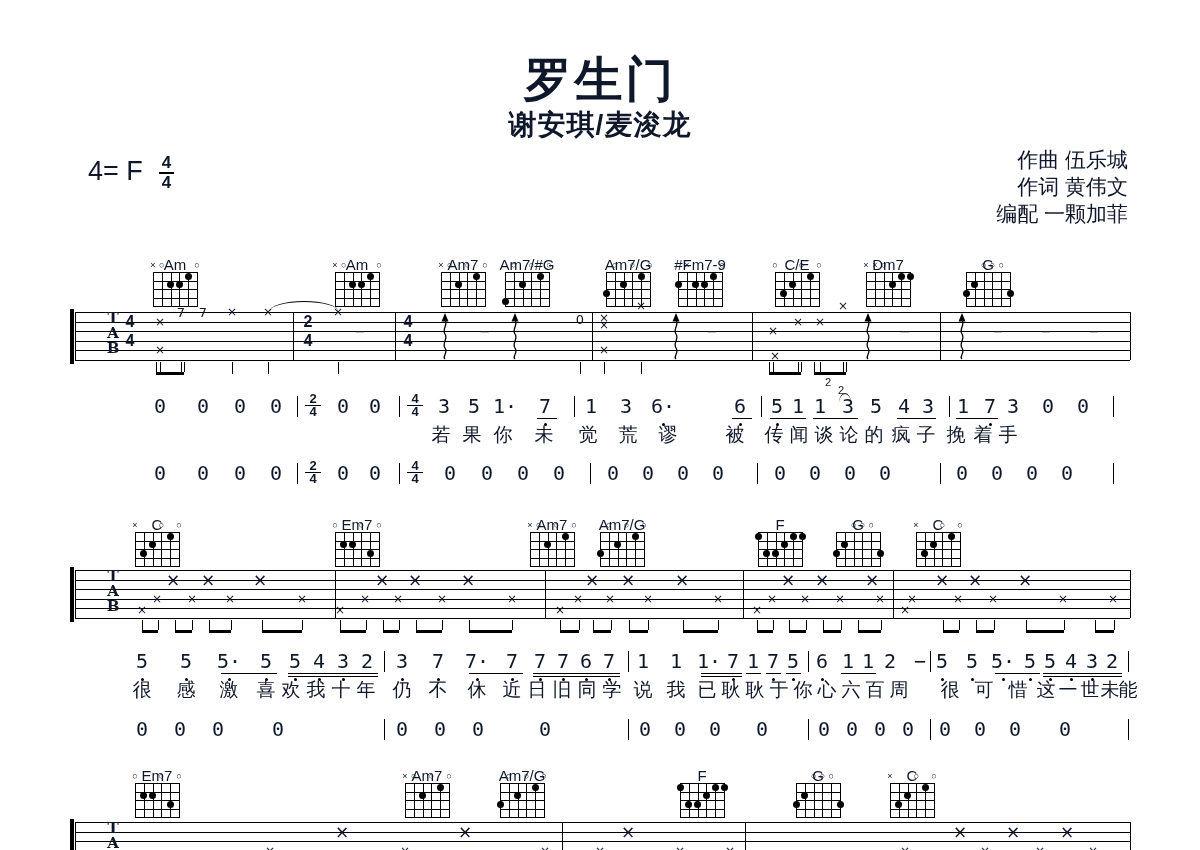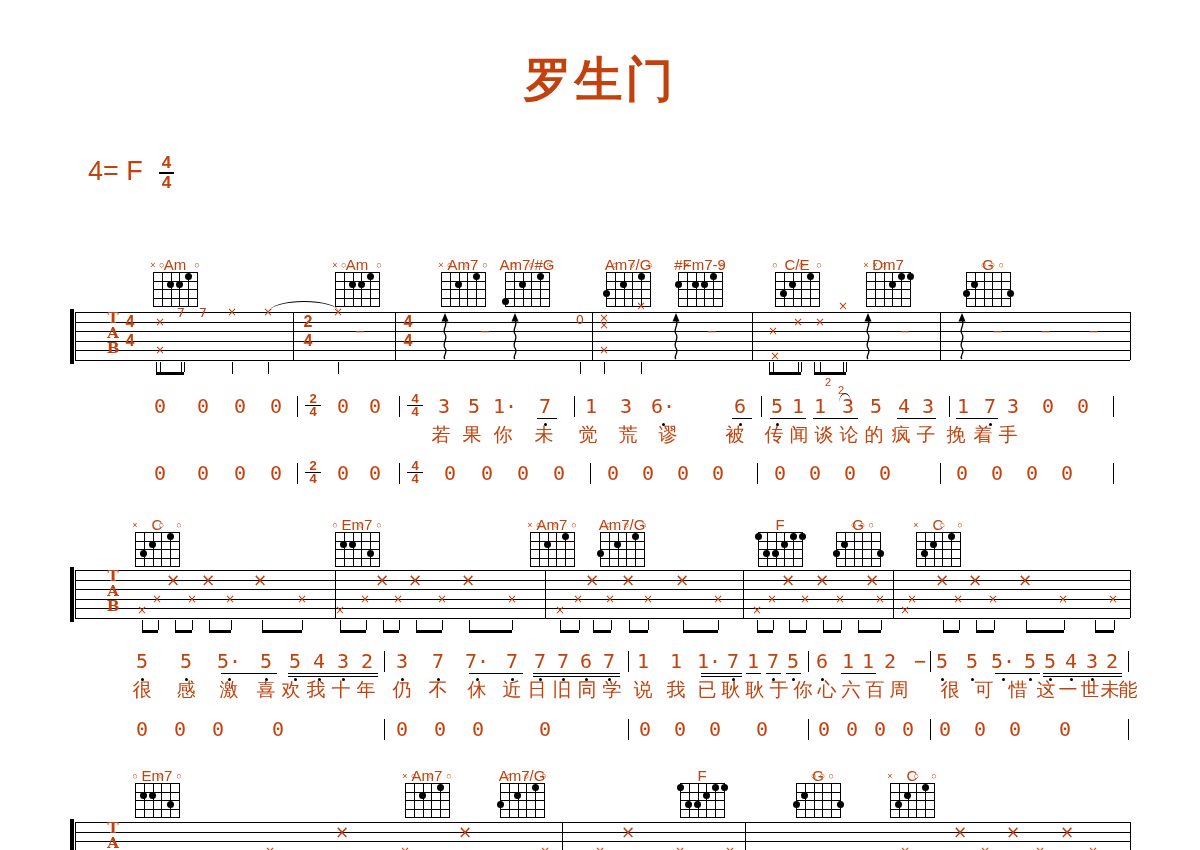--- a/index.html
+++ b/index.html
@@ -1,16 +1,16 @@
 <!DOCTYPE html>
 <html><head>
 <meta charset="utf-8">
 <style>
   html,body{margin:0;padding:0;background:#e8e8e8;}
-  .page{position:relative;width:1200px;height:850px;background:#ffffff;overflow:hidden;color:#c2410c;
+  .page{position:relative;width:1200px;height:850px;background:#ffffff;overflow:hidden;color:#0f172a;
         font-family:"Liberation Sans",sans-serif;}
   .abs{position:absolute;}
   .title{top:48px;left:0;width:100%;text-align:center;font-size:48px;font-weight:900;letter-spacing:3px;}
   .subtitle{top:106px;left:0;width:100%;text-align:center;font-size:28px;font-weight:700;letter-spacing:1px;}
   .keysig{left:88px;top:154px;font-size:27px;}
   .keysig .frac{display:inline-block;vertical-align:middle;margin-left:16px;}
   .keysig .frac b{display:block;font-size:17px;line-height:18px;text-align:center;font-weight:700;padding:0 3px;}
   .keysig .frac b:first-child{border-bottom:2px solid #000;}
   .playcapo{left:88px;top:202px;font-size:22px;font-family:"DejaVu Sans Mono",monospace;}
   .credits{right:72px;top:146px;text-align:right;font-size:21px;line-height:27px;}
@@ -36,22 +36,28 @@
   .tie{border-top:1.5px solid #000;border-radius:50% 50% 0 0 / 100% 100% 0 0;height:9px;}
   .tup{font-size:11px;transform:translate(-50%,0);}
   .grace{font-size:11px;transform:translate(-50%,0);}
   .squig{width:10px;height:47px;}
 </style>
 </head>
 <body>
 
 <div class="page">
   <div class="abs title">罗生门</div>
+  <div class="abs subtitle">谢安琪/麦浚龙</div>
   <div class="abs keysig">
     <span>4= F</span><span class="frac"><b>4</b><b>4</b></span>
+  </div>
+  <div class="abs credits">
+    <div>作曲 伍乐城</div>
+    <div>作词 黄伟文</div>
+    <div>编配 一颗加菲</div>
   </div>
   <div id="music">
       <div class="abs cname" style="left: 130px; top: 256px; width: 90px;">Am</div>
       <div class="abs vl" style="left: 153px; top: 272px; height: 34px;"></div>
       <div class="abs vl" style="left: 161.8px; top: 272px; height: 34px;"></div>
       <div class="abs vl" style="left: 170.6px; top: 272px; height: 34px;"></div>
       <div class="abs vl" style="left: 179.4px; top: 272px; height: 34px;"></div>
       <div class="abs vl" style="left: 188.2px; top: 272px; height: 34px;"></div>
       <div class="abs vl" style="left: 197px; top: 272px; height: 34px;"></div>
       <div class="abs hl" style="left: 153px; top: 272px; width: 45px;"></div>

